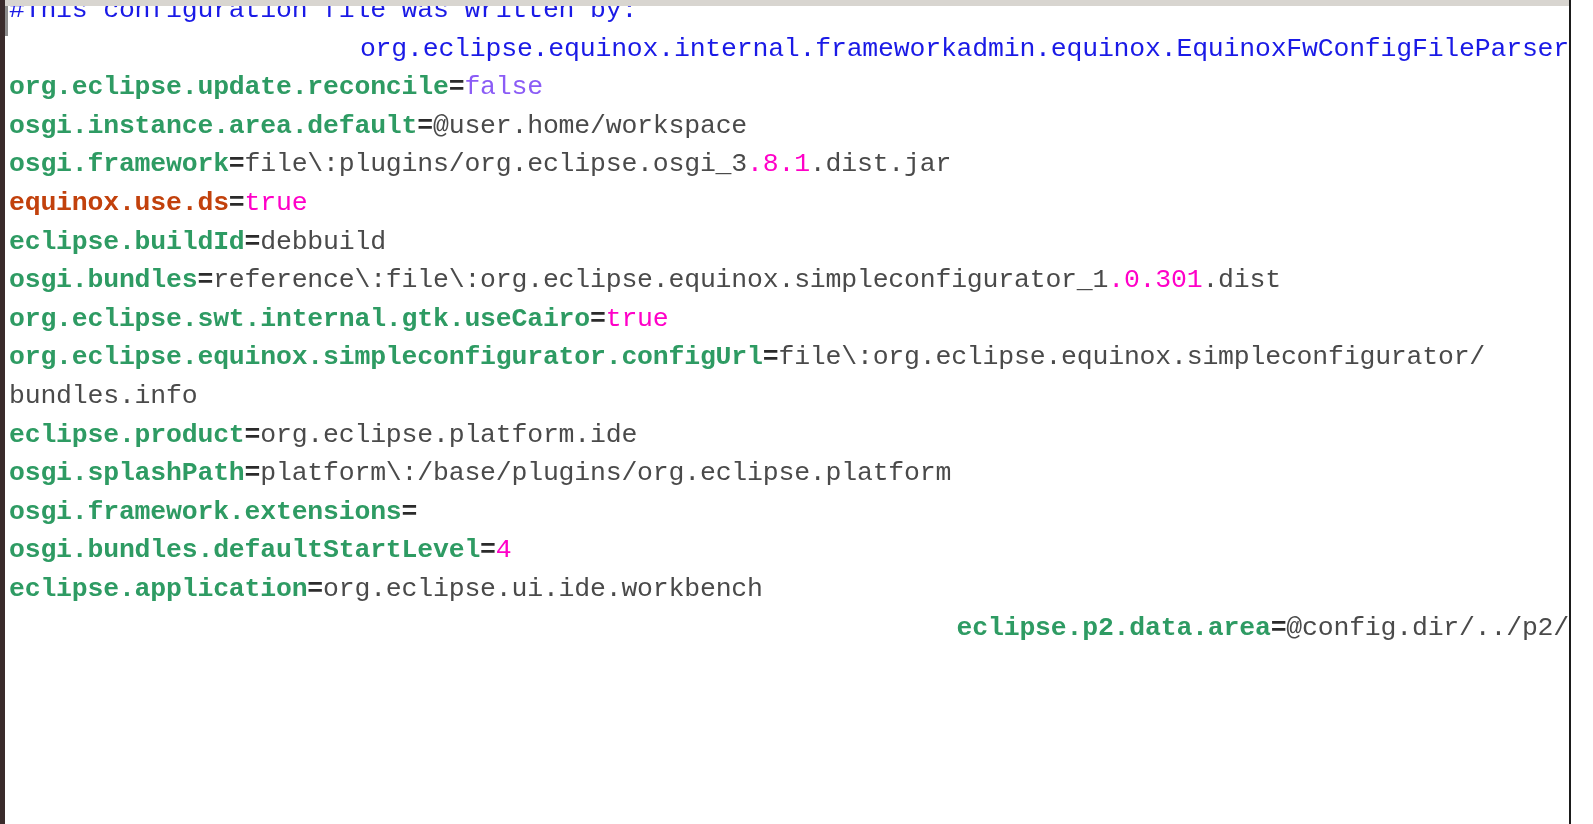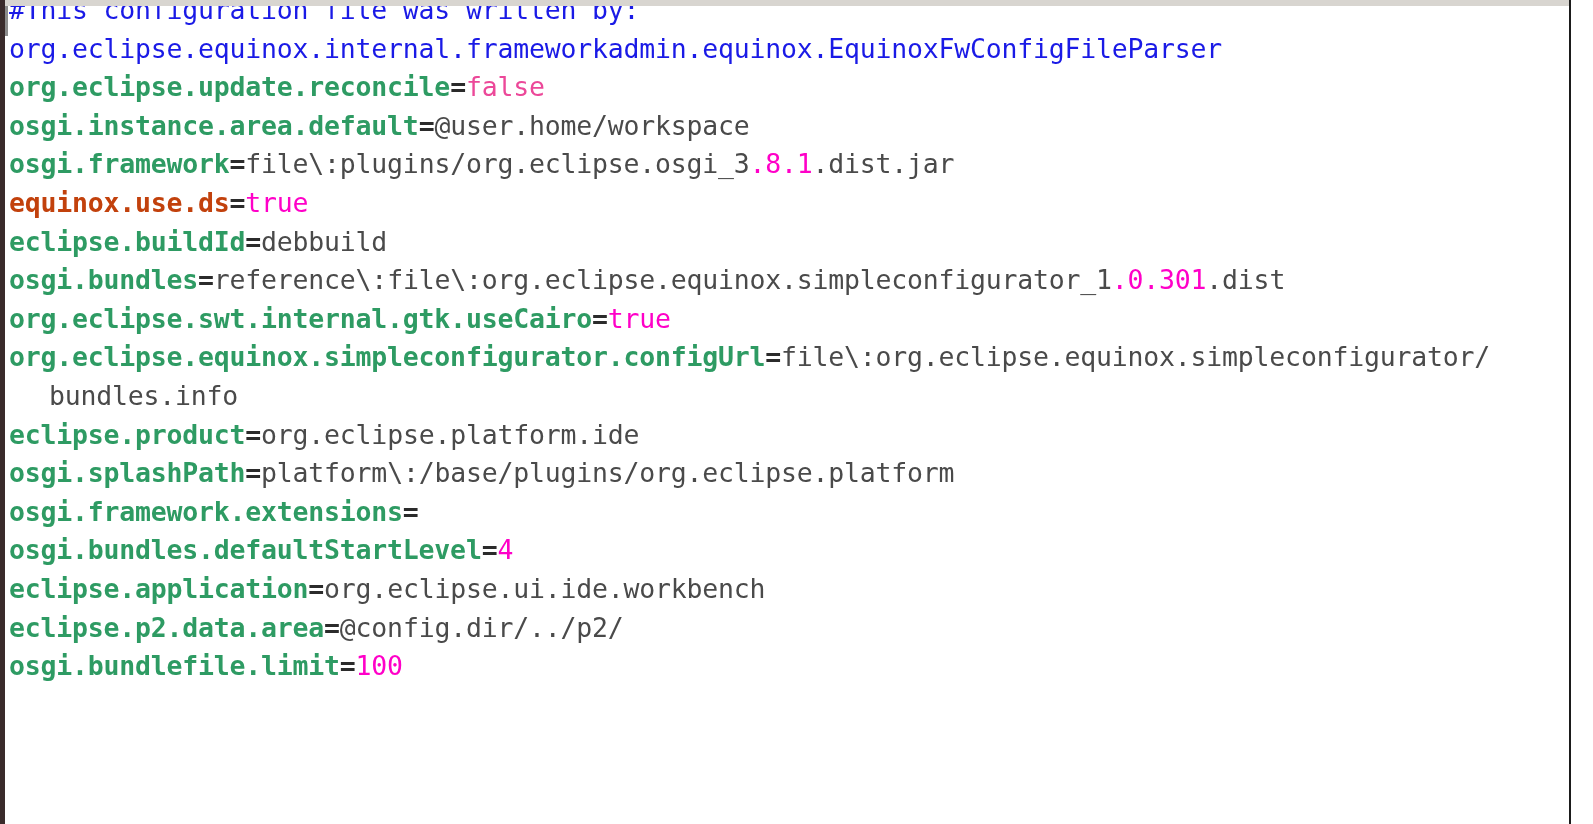--- a/index.html
+++ b/index.html
@@ -69,20 +69,21 @@
   
   #text-viewport {
     position: absolute;
     top: 0;
     left: 5px;
     width: 1564px;
     height: 704px;
     overflow: hidden;
     background: #ffffff;
     z-index: 2;
+    font-family: Liberation Mono, monospace;
   }
 
   #code-area {
     position: absolute;
     top: -9px;
     left: 0;
     width: 1564px;
     padding: 0;
   }
 
@@ -119,37 +120,36 @@
 <body style="background: rgb(255, 255, 255);">
 
 <div id="editor-window">
 
   <div id="left-edge" style="background: rgb(58, 43, 43);"></div>
   <div id="top-band" style="background: rgb(216, 213, 208);"></div>
 
   <div id="text-viewport">
     <div id="code-area" style="font-size: 26.5px; line-height: 38.6px;">
         <div class="code-line" style="height: 38.6px; line-height: 38.6px;"><span class="tok-comment" style="color: rgb(26, 26, 230);">#This configuration file was written by:</span></div>
-        <div class="code-line" style="height: 38.6px; line-height: 38.6px;"><span class="tok-comment" style="color: rgb(26, 26, 230);">org.eclipse.equinox.internal.frameworkadmin.equinox.EquinoxFwConfigFileParser</span></div>
-        <div class="code-line" style="height: 38.6px; line-height: 38.6px;"><span class="tok-key" style="color: rgb(46, 155, 99); margin-top: 44px;">org.eclipse.update.reconcile</span><span class="tok-eq" style="color: rgb(43, 43, 43);">=</span><span class="tok-lit" style="color: #ec4899;">false</span></div>
+        <div class="code-line" style="height: 38.6px; line-height: 38.6px; text-align: right;"><span class="tok-comment" style="color: rgb(26, 26, 230);">org.eclipse.equinox.internal.frameworkadmin.equinox.EquinoxFwConfigFileParser</span></div>
+        <div class="code-line" style="height: 38.6px; line-height: 38.6px;"><span class="tok-key" style="color: rgb(46, 155, 99); margin-top: 44px;">org.eclipse.update.reconcile</span><span class="tok-eq" style="color: rgb(43, 43, 43);">=</span><span class="tok-lit" style="color: #8b5cf6;">false</span></div>
         <div class="code-line" style="height: 38.6px; line-height: 38.6px;"><span class="tok-key" style="color: rgb(46, 155, 99);">osgi.instance.area.default</span><span class="tok-eq" style="color: rgb(43, 43, 43);">=</span><span class="tok-val" style="color: rgb(74, 74, 74);">@user.home/workspace</span></div>
         <div class="code-line" style="height: 38.6px; line-height: 38.6px;"><span class="tok-key" style="color: rgb(46, 155, 99);">osgi.framework</span><span class="tok-eq" style="color: rgb(43, 43, 43);">=</span><span class="tok-val" style="color: rgb(74, 74, 74);">file\:plugins/org.eclipse.osgi_3</span><span class="tok-lit" style="color: rgb(255, 0, 200);">.8.1</span><span class="tok-val" style="color: rgb(74, 74, 74);">.dist.jar</span></div>
         <div class="code-line" style="height: 38.6px; line-height: 38.6px;"><span class="tok-key" style="color: #c2410c;">equinox.use.ds</span><span class="tok-eq" style="color: rgb(43, 43, 43);">=</span><span class="tok-lit" style="color: rgb(255, 0, 200);">true</span></div>
         <div class="code-line" style="height: 38.6px; line-height: 38.6px;"><span class="tok-key" style="color: rgb(46, 155, 99); text-align: center;">eclipse.buildId</span><span class="tok-eq" style="color: rgb(43, 43, 43);">=</span><span class="tok-val" style="color: rgb(74, 74, 74);">debbuild</span></div>
         <div class="code-line" style="height: 38.6px; line-height: 38.6px;"><span class="tok-key" style="color: rgb(46, 155, 99);">osgi.bundles</span><span class="tok-eq" style="color: rgb(43, 43, 43);">=</span><span class="tok-val" style="color: rgb(74, 74, 74);">reference\:file\:org.eclipse.equinox.simpleconfigurator_1</span><span class="tok-lit" style="color: rgb(255, 0, 200);">.0.301</span><span class="tok-val" style="color: rgb(74, 74, 74);">.dist</span></div>
         <div class="code-line" style="height: 38.6px; line-height: 38.6px;"><span class="tok-key" style="color: rgb(46, 155, 99);">org.eclipse.swt.internal.gtk.useCairo</span><span class="tok-eq" style="color: rgb(43, 43, 43);">=</span><span class="tok-lit" style="color: rgb(255, 0, 200);">true</span></div>
         <div class="code-line" style="height: 38.6px; line-height: 38.6px;"><span class="tok-key" style="color: rgb(46, 155, 99);">org.eclipse.equinox.simpleconfigurator.configUrl</span><span class="tok-eq" style="color: rgb(43, 43, 43);">=</span><span class="tok-val" style="color: rgb(74, 74, 74);">file\:org.eclipse.equinox.simpleconfigurator/</span></div>
-        <div class="code-line" style="height: 38.6px; line-height: 38.6px; margin-left: 40px;"><span class="tok-val" style="color: rgb(74, 74, 74);">bundles.info</span></div>
+        <div class="code-line" style="height: 38.6px; line-height: 38.6px;"><span class="tok-val" style="color: rgb(74, 74, 74);">bundles.info</span></div>
         <div class="code-line" style="height: 38.6px; line-height: 38.6px;"><span class="tok-key" style="color: rgb(46, 155, 99);">eclipse.product</span><span class="tok-eq" style="color: rgb(43, 43, 43);">=</span><span class="tok-val" style="color: rgb(74, 74, 74);">org.eclipse.platform.ide</span></div>
         <div class="code-line" style="height: 38.6px; line-height: 38.6px;"><span class="tok-key" style="color: rgb(46, 155, 99);">osgi.splashPath</span><span class="tok-eq" style="color: rgb(43, 43, 43);">=</span><span class="tok-val" style="color: rgb(74, 74, 74);">platform\:/base/plugins/org.eclipse.platform</span></div>
         <div class="code-line" style="height: 38.6px; line-height: 38.6px;"><span class="tok-key" style="color: rgb(46, 155, 99);">osgi.framework.extensions</span><span class="tok-eq" style="color: rgb(43, 43, 43);">=</span></div>
         <div class="code-line" style="height: 38.6px; line-height: 38.6px;"><span class="tok-key" style="color: rgb(46, 155, 99);">osgi.bundles.defaultStartLevel</span><span class="tok-eq" style="color: rgb(43, 43, 43);">=</span><span class="tok-lit" style="color: rgb(255, 0, 200);">4</span></div>
         <div class="code-line" style="height: 38.6px; line-height: 38.6px;"><span class="tok-key" style="color: rgb(46, 155, 99);">eclipse.application</span><span class="tok-eq" style="color: rgb(43, 43, 43);">=</span><span class="tok-val" style="color: rgb(74, 74, 74);">org.eclipse.ui.ide.workbench</span></div>
-        <div class="code-line" style="height: 38.6px; line-height: 38.6px;"><span class="tok-key" style="color: rgb(46, 155, 99);">eclipse.p2.data.area</span><span class="tok-eq" style="color: rgb(43, 43, 43);">=</span><span class="tok-val" style="color: rgb(74, 74, 74);">@config.dir/../p2/</span></div>
-        <div class="code-line" style="height: 38.6px; line-height: 38.6px;"><span class="tok-key" style="color: rgb(46, 155, 99);">osgi.bundlefile.limit</span><span class="tok-eq" style="color: rgb(43, 43, 43);">=</span><span class="tok-lit" style="color: rgb(255, 0, 200);">100</span></div>
+        <div class="code-line" style="height: 38.6px; line-height: 38.6px; text-align: right;"><span class="tok-key" style="color: rgb(46, 155, 99);">eclipse.p2.data.area</span><span class="tok-eq" style="color: rgb(43, 43, 43);">=</span><span class="tok-val" style="color: rgb(74, 74, 74);">@config.dir/../p2/</span></div>
       </div>
   </div>
 
   <div id="caret" style="background: rgb(140, 140, 140);"></div>
 
   <div id="right-edge" style="background: rgb(27, 27, 27);"></div>
   <div id="right-gutter"></div>
 
 </div>
 

